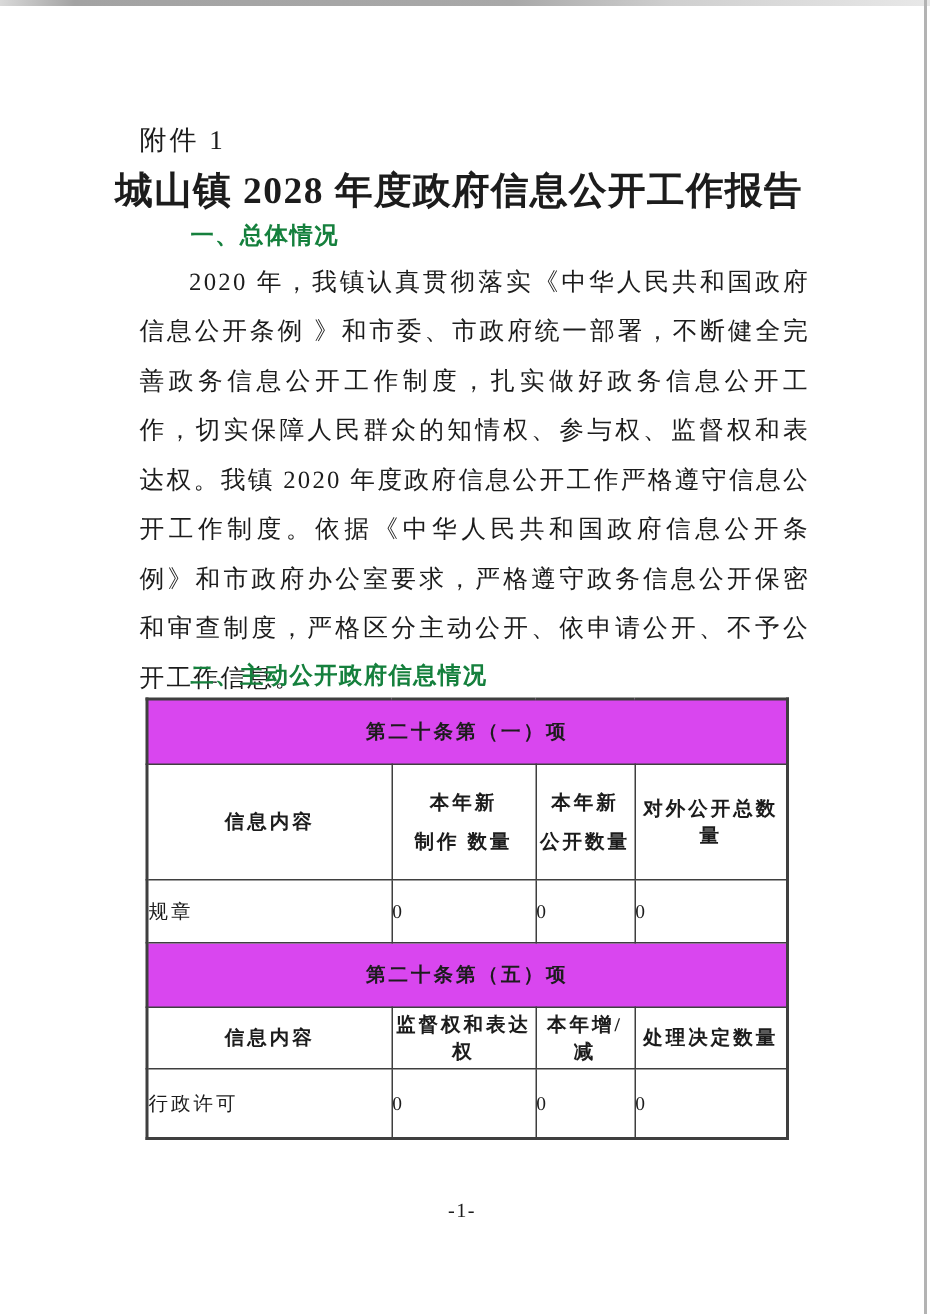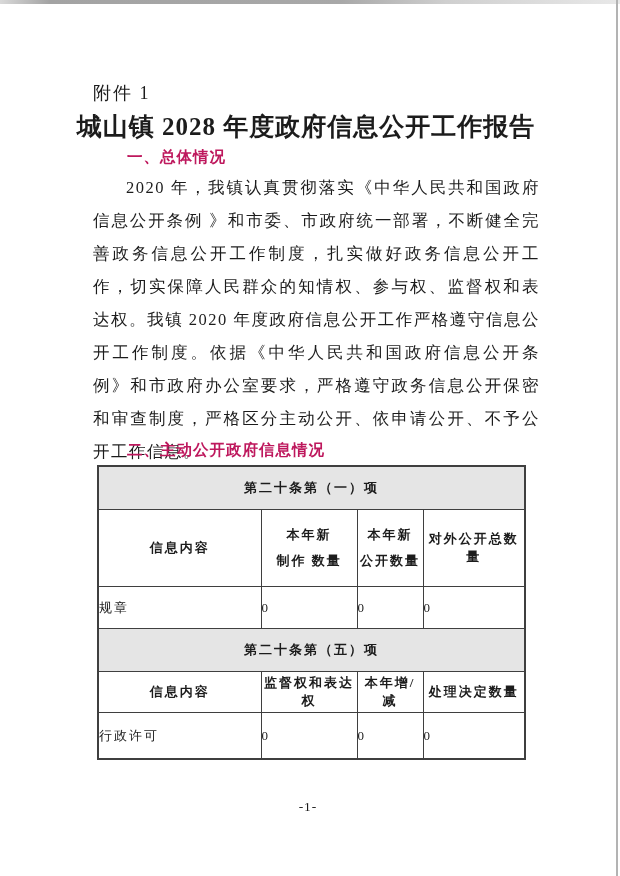--- a/index.html
+++ b/index.html
@@ -25,21 +25,21 @@
   }
   .doc-title{
     position:absolute;left:0;top:110px;width:612px;
     text-align:center;font-size:25px;font-weight:bold;
     letter-spacing:1px;white-space:nowrap;
   }
   .sec-heading{
     position:absolute;left:127px;
     font-family:"Liberation Sans", sans-serif;
     font-weight:bold;font-size:15.5px;letter-spacing:1px;
-    white-space:nowrap;color:#be185d;
+    white-space:nowrap;color:#15803d;
   }
   .h-overview{top:147px;}
   .h-disclosure{top:440px;}
   .body-par{
     position:absolute;left:93px;top:171px;width:447px;
     font-size:16.5px;line-height:33px;
     text-align:justify;text-indent:2em;letter-spacing:1.5px;
   }
   table.stats{
     position:absolute;left:97px;top:465px;
@@ -47,21 +47,21 @@
     table-layout:fixed;
     border:2px solid #3f3f3f;
     font-size:13px;
   }
   table.stats td{
     border:1px solid #3f3f3f;
     padding:0;
     vertical-align:middle;
   }
   td.band{
-    background:#e5e5e5;
+    background:#d946ef;
     text-align:center;font-weight:bold;
     letter-spacing:2px;height:42px;
   }
   tr.hdr1 td{height:76px;}
   tr.hdr2 td{height:40px;}
   td.hcell{text-align:center;font-weight:bold;letter-spacing:2px;}
   td.hcell .stack-line{display:block;line-height:26px;}
   tr.datarow td{height:41px;}
   tr.datarow-last td{height:45px;}
   td.rowlabel{font-weight:normal;padding-left:10px;letter-spacing:2px;}

